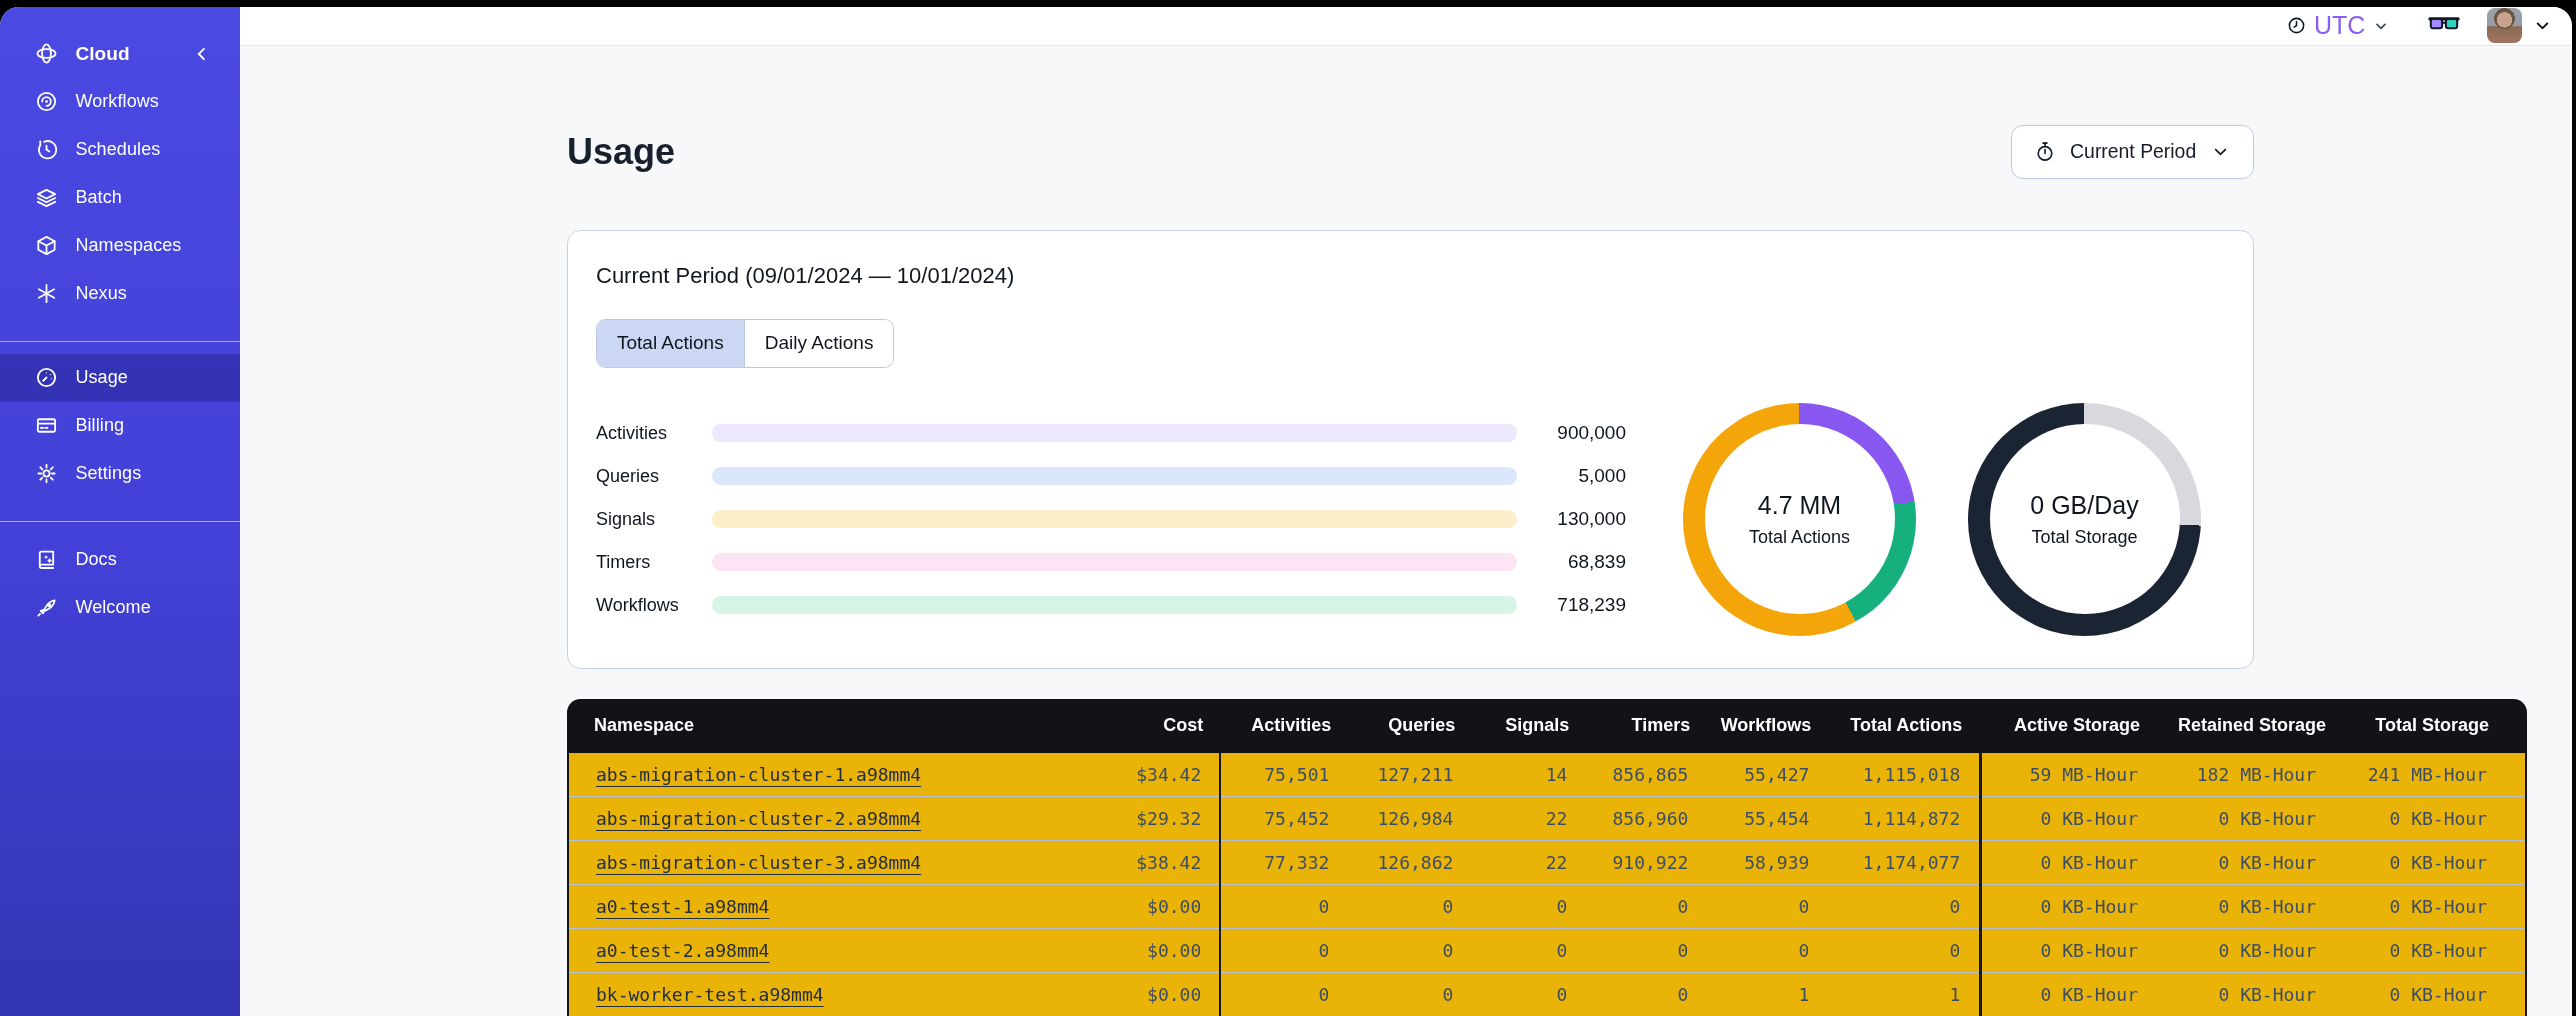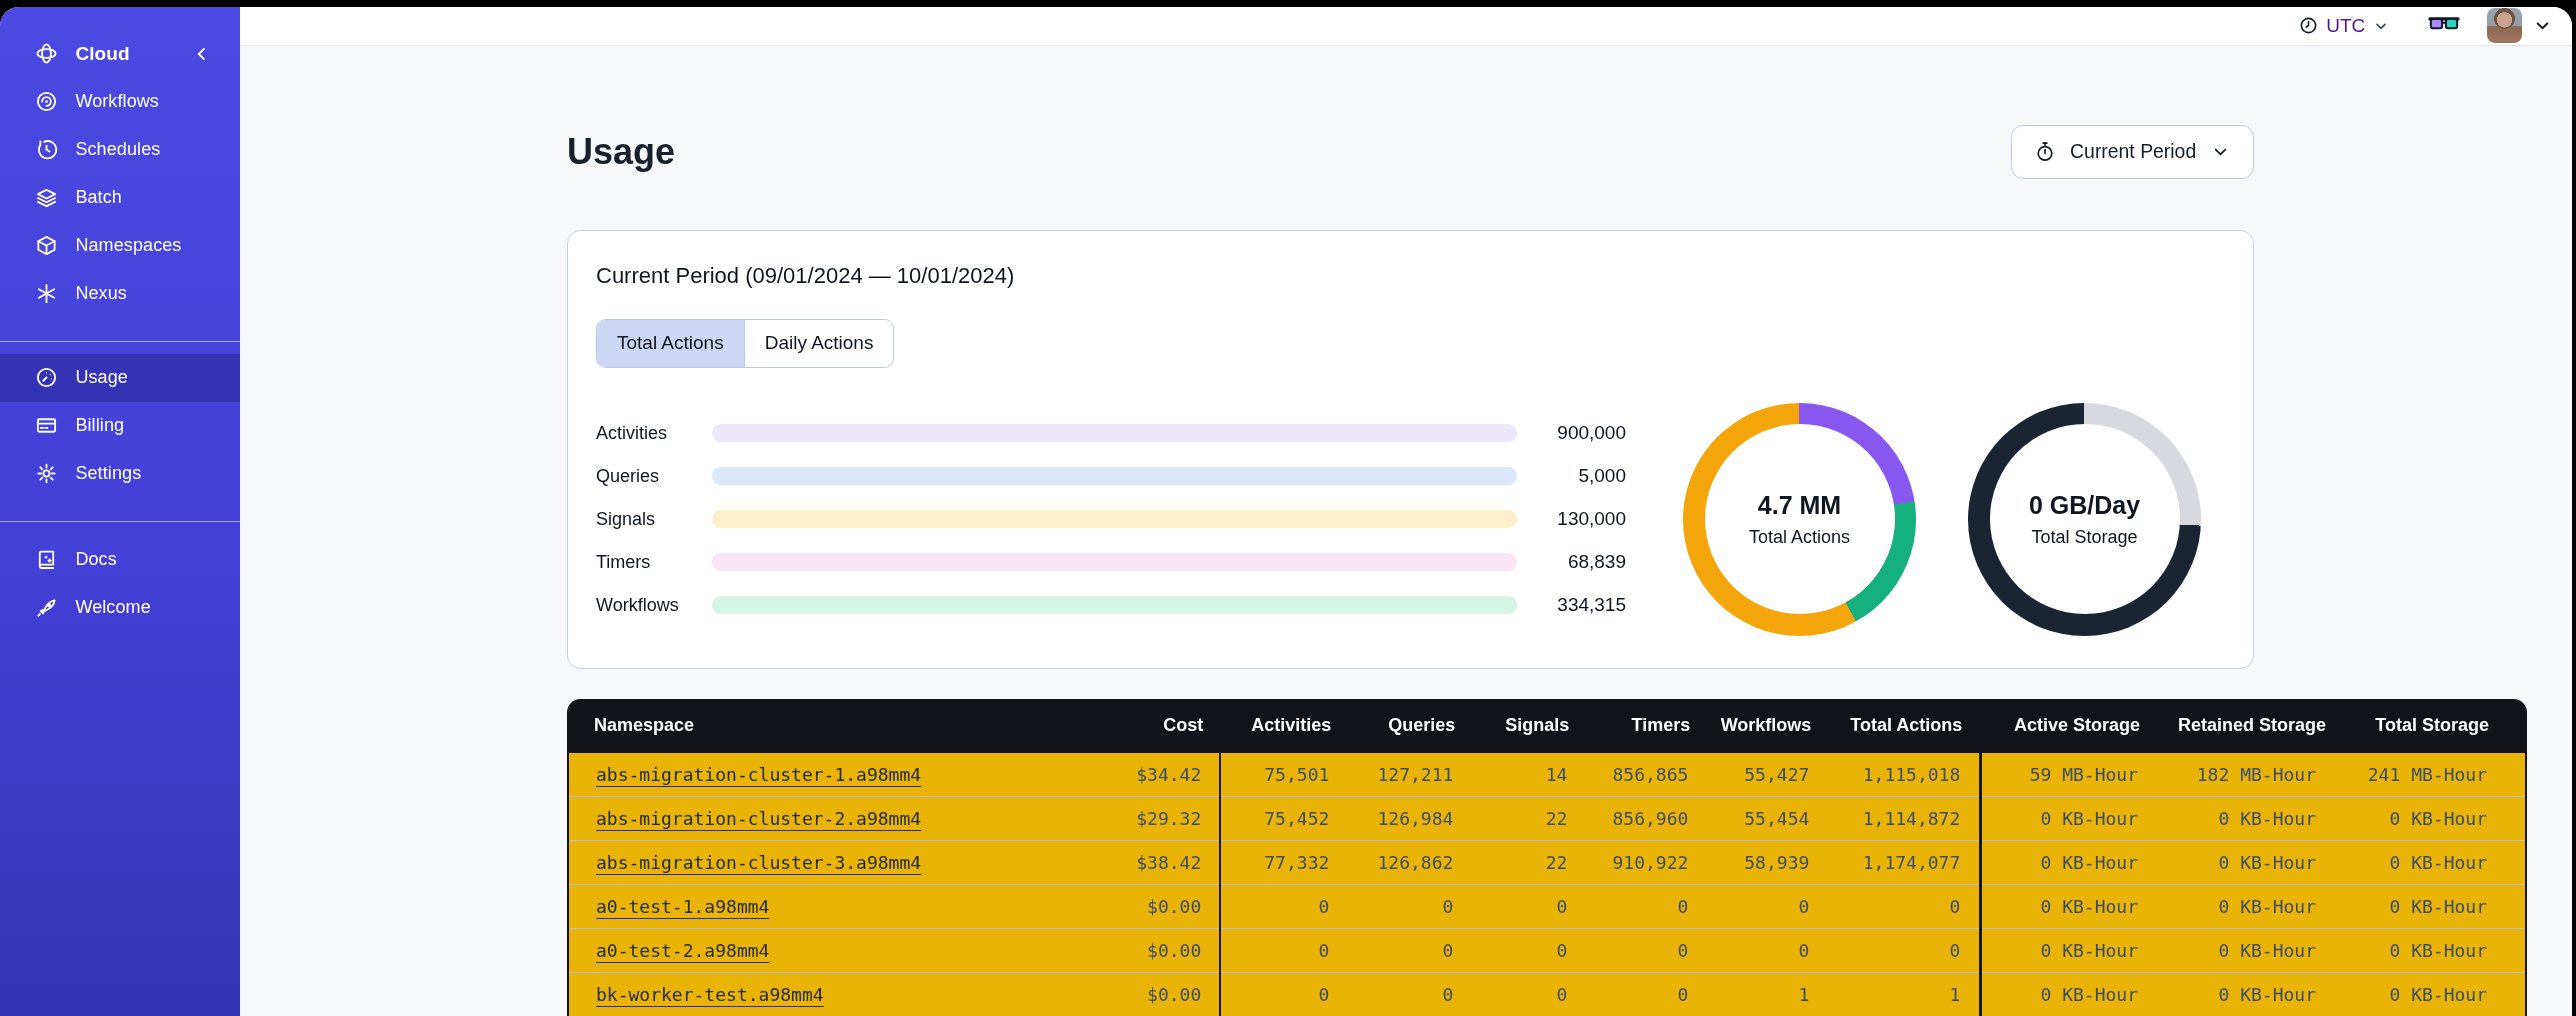--- a/index.html
+++ b/index.html
@@ -22,21 +22,21 @@
   .collapse { position:absolute; right:29.5px; top:50%; transform:translateY(-50%); width:17.4px; height:17.4px; }
   .collapse svg { width:17.4px; height:17.4px; stroke:#fff; stroke-width:2.6; fill:none; stroke-linecap:round; }
   .side-divider { height:1.3px; background:rgba(255,255,255,0.55); margin:23px 0 12px 0; }
   .side-divider.second { margin:23px 0 13.4px 0; }
 
   
   .main { flex:1 1 auto; display:flex; flex-direction:column; min-width:0; }
   .topbar { height:59px; background:#fff; border-bottom:1.3px solid #E4E7ED;
     display:flex; align-items:center; justify-content:flex-end; gap:0; padding-right:20px; }
   .tz { display:flex; align-items:center; gap:8px; cursor:pointer; color:#36465E; }
-  .tz-label { font-size:19px; font-weight:500; color:#4c1d95; }
+  .tz-label { font-size:25px; font-weight:500; color:#8b5cf6; }
   .icon24 svg { display:block; }
   .glasses { margin-left:39px; cursor:pointer; }
   .avatar { margin-left:27px; width:35px; height:35px; border-radius:8px; cursor:pointer;
     background:
       radial-gradient(circle at 50% 34%, #caa18c 0 26%, transparent 27%),
       radial-gradient(circle at 50% 30%, #6b5646 0 34%, transparent 35%),
       linear-gradient(180deg,#9aa2ab 0%,#959ca6 52%,#8a6a52 53%,#a37460 100%);
   }
   .caret { margin-left:10.7px; cursor:pointer; }
 
@@ -63,21 +63,21 @@
   .bars { width:1029px; flex:0 0 1029px; }
   .bar-row { display:grid; grid-template-columns:116px 805px 109px; align-items:center; height:43px; }
   .bar-label { font-size:18px; color:#10161F; }
   .bar-track { height:17.4px; border-radius:8.7px; overflow:hidden; position:relative; }
   .bar-fill { height:100%; border-radius:8.7px; }
   .bar-value { font-size:19px; color:#0F1520; text-align:right; }
 
   .donut { width:233px; height:233px; border-radius:50%; position:relative; flex:0 0 233px; }
   .donut-hole { position:absolute; inset:21.5px; background:#fff; border-radius:50%;
     display:flex; flex-direction:column; align-items:center; justify-content:center; gap:6.7px; }
-  .donut-num { font-size:25px; font-weight:700; color:#10161F; }
+  .donut-num { font-size:25px; font-weight:400; color:#10161F; }
   .donut-sub { font-size:18px; color:#10161F; }
   .donut.first { margin-left:58px; }
   .donut.second { margin-left:52px; }
 
   
   .usage-table { width:1960px; margin-top:30px; }
   .tgrid { display:grid; grid-template-columns:1fr 114px 2.7px 127px 124px 114px 121px 121px 151px 2.7px 194px 178px 171px; }
   .thead { background:#111318; color:#fff; height:54px; border-radius:13.4px 13.4px 0 0; align-items:center;
     font-size:18px; font-weight:600; }
   .th { padding-right:19px; text-align:right; white-space:nowrap; }
@@ -323,21 +323,21 @@
                 <span class="bar-track" style="background: rgb(251, 228, 244);">
                   <span class="bar-fill" style="width: 15.5%; background: rgb(222, 75, 157);"></span>
                 </span>
                 <span class="bar-value">68,839</span>
               </div>
                 <div class="bar-row">
                 <span class="bar-label">Workflows</span>
                 <span class="bar-track" style="background: rgb(214, 245, 231);">
                   <span class="bar-fill" style="width: 44%; background: rgb(22, 176, 126);"></span>
                 </span>
-                <span class="bar-value">334,315</span>
+                <span class="bar-value">718,239</span>
               </div>
               </div>
 
             <div class="donut first" style="background: conic-gradient(rgb(135, 87, 240) 0deg, rgb(135, 87, 240) 81deg, rgb(22, 176, 126) 81deg, rgb(22, 176, 126) 151deg, rgb(243, 165, 10) 151deg, rgb(243, 165, 10) 360deg);">
               <div class="donut-hole">
                 <span class="donut-num">4.7 MM</span>
                 <span class="donut-sub">Total Actions</span>
               </div>
             </div>
 

